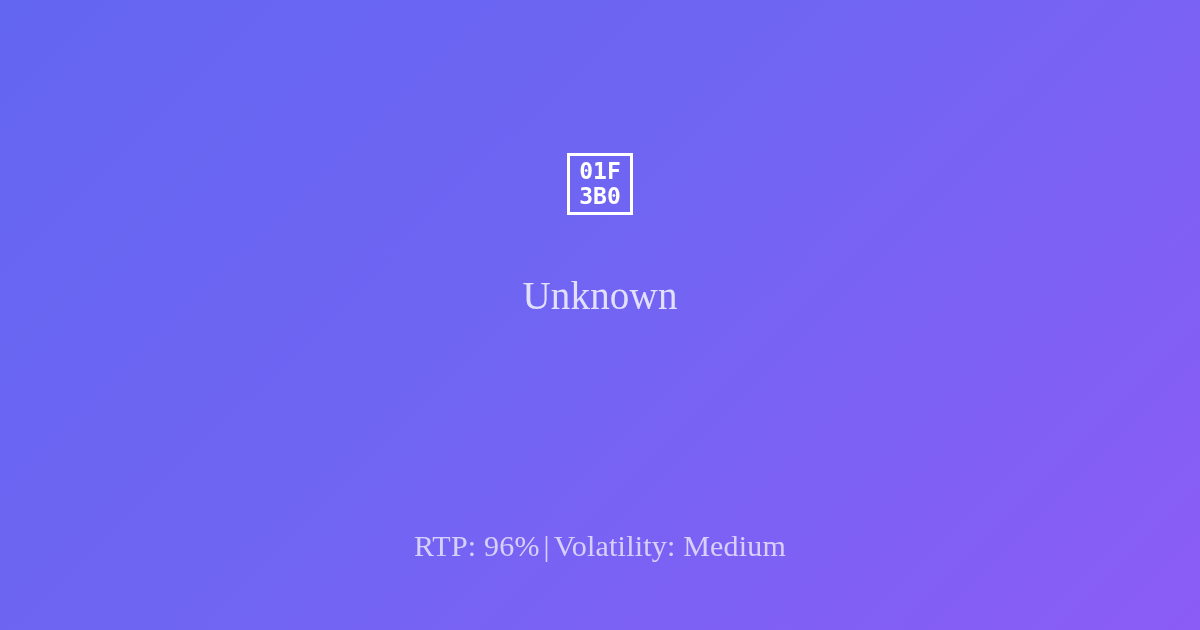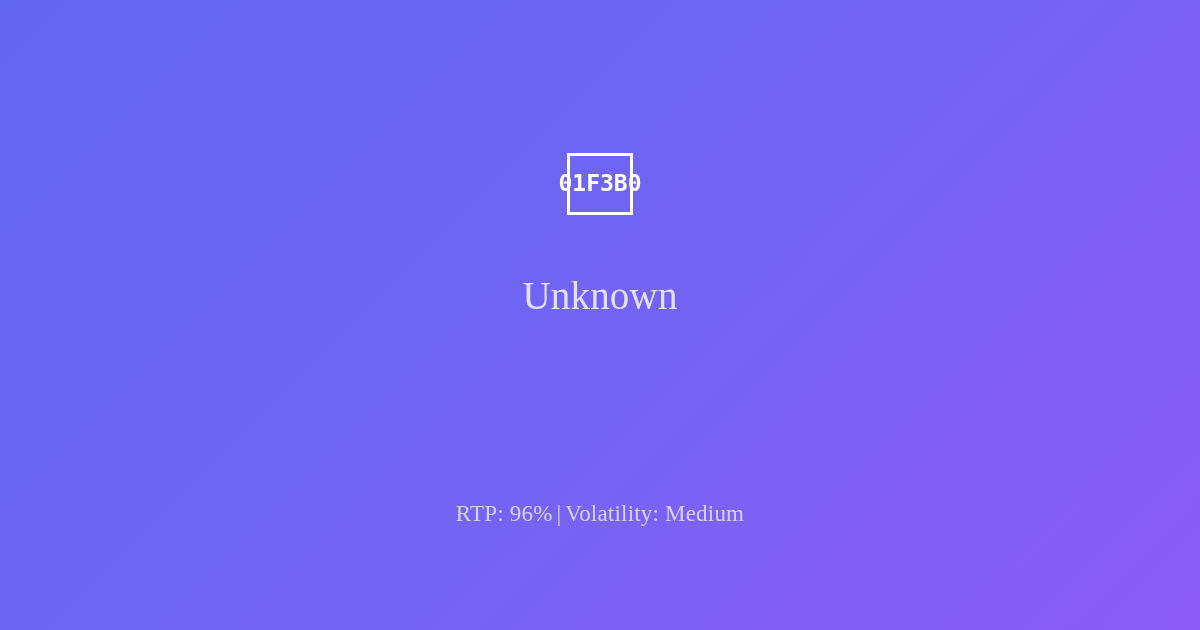--- a/index.html
+++ b/index.html
@@ -44,21 +44,21 @@
     display: flex;
     align-items: center;
     justify-content: center;
     gap: 30px;
     white-space: nowrap;
   }
 
   
   .tofu-icon {
     display: inline-flex;
-    flex-direction: row;
+    flex-direction: column;
     align-items: center;
     justify-content: center;
     width: 66px;
     height: 62px;
     border: 3px solid #ffffff;
     font-family: "DejaVu Sans Mono", "Liberation Mono", monospace;
     font-size: 23px;
     font-weight: 700;
     line-height: 25px;
     letter-spacing: 0px;
@@ -86,25 +86,25 @@
     font-weight: 400;
     color: rgba(255, 255, 255, 0.80);
     line-height: 1.1;
     letter-spacing: 0.2px;
   }
 
   
   .meta-footer {
     position: absolute;
     left: 0;
-    top: 500px;
+    top: 528px;
     width: 1200px;
     text-align: center;
     font-family: "Liberation Serif", "DejaVu Serif", serif;
-    font-size: 23px;
+    font-size: 30px;
     font-weight: 400;
     color: rgba(255, 255, 255, 0.70);
     line-height: 1.2;
     letter-spacing: 0.2px;
   }
   .meta-footer .meta-sep {
     padding: 0 4px;
   }
 </style>
 </head>

